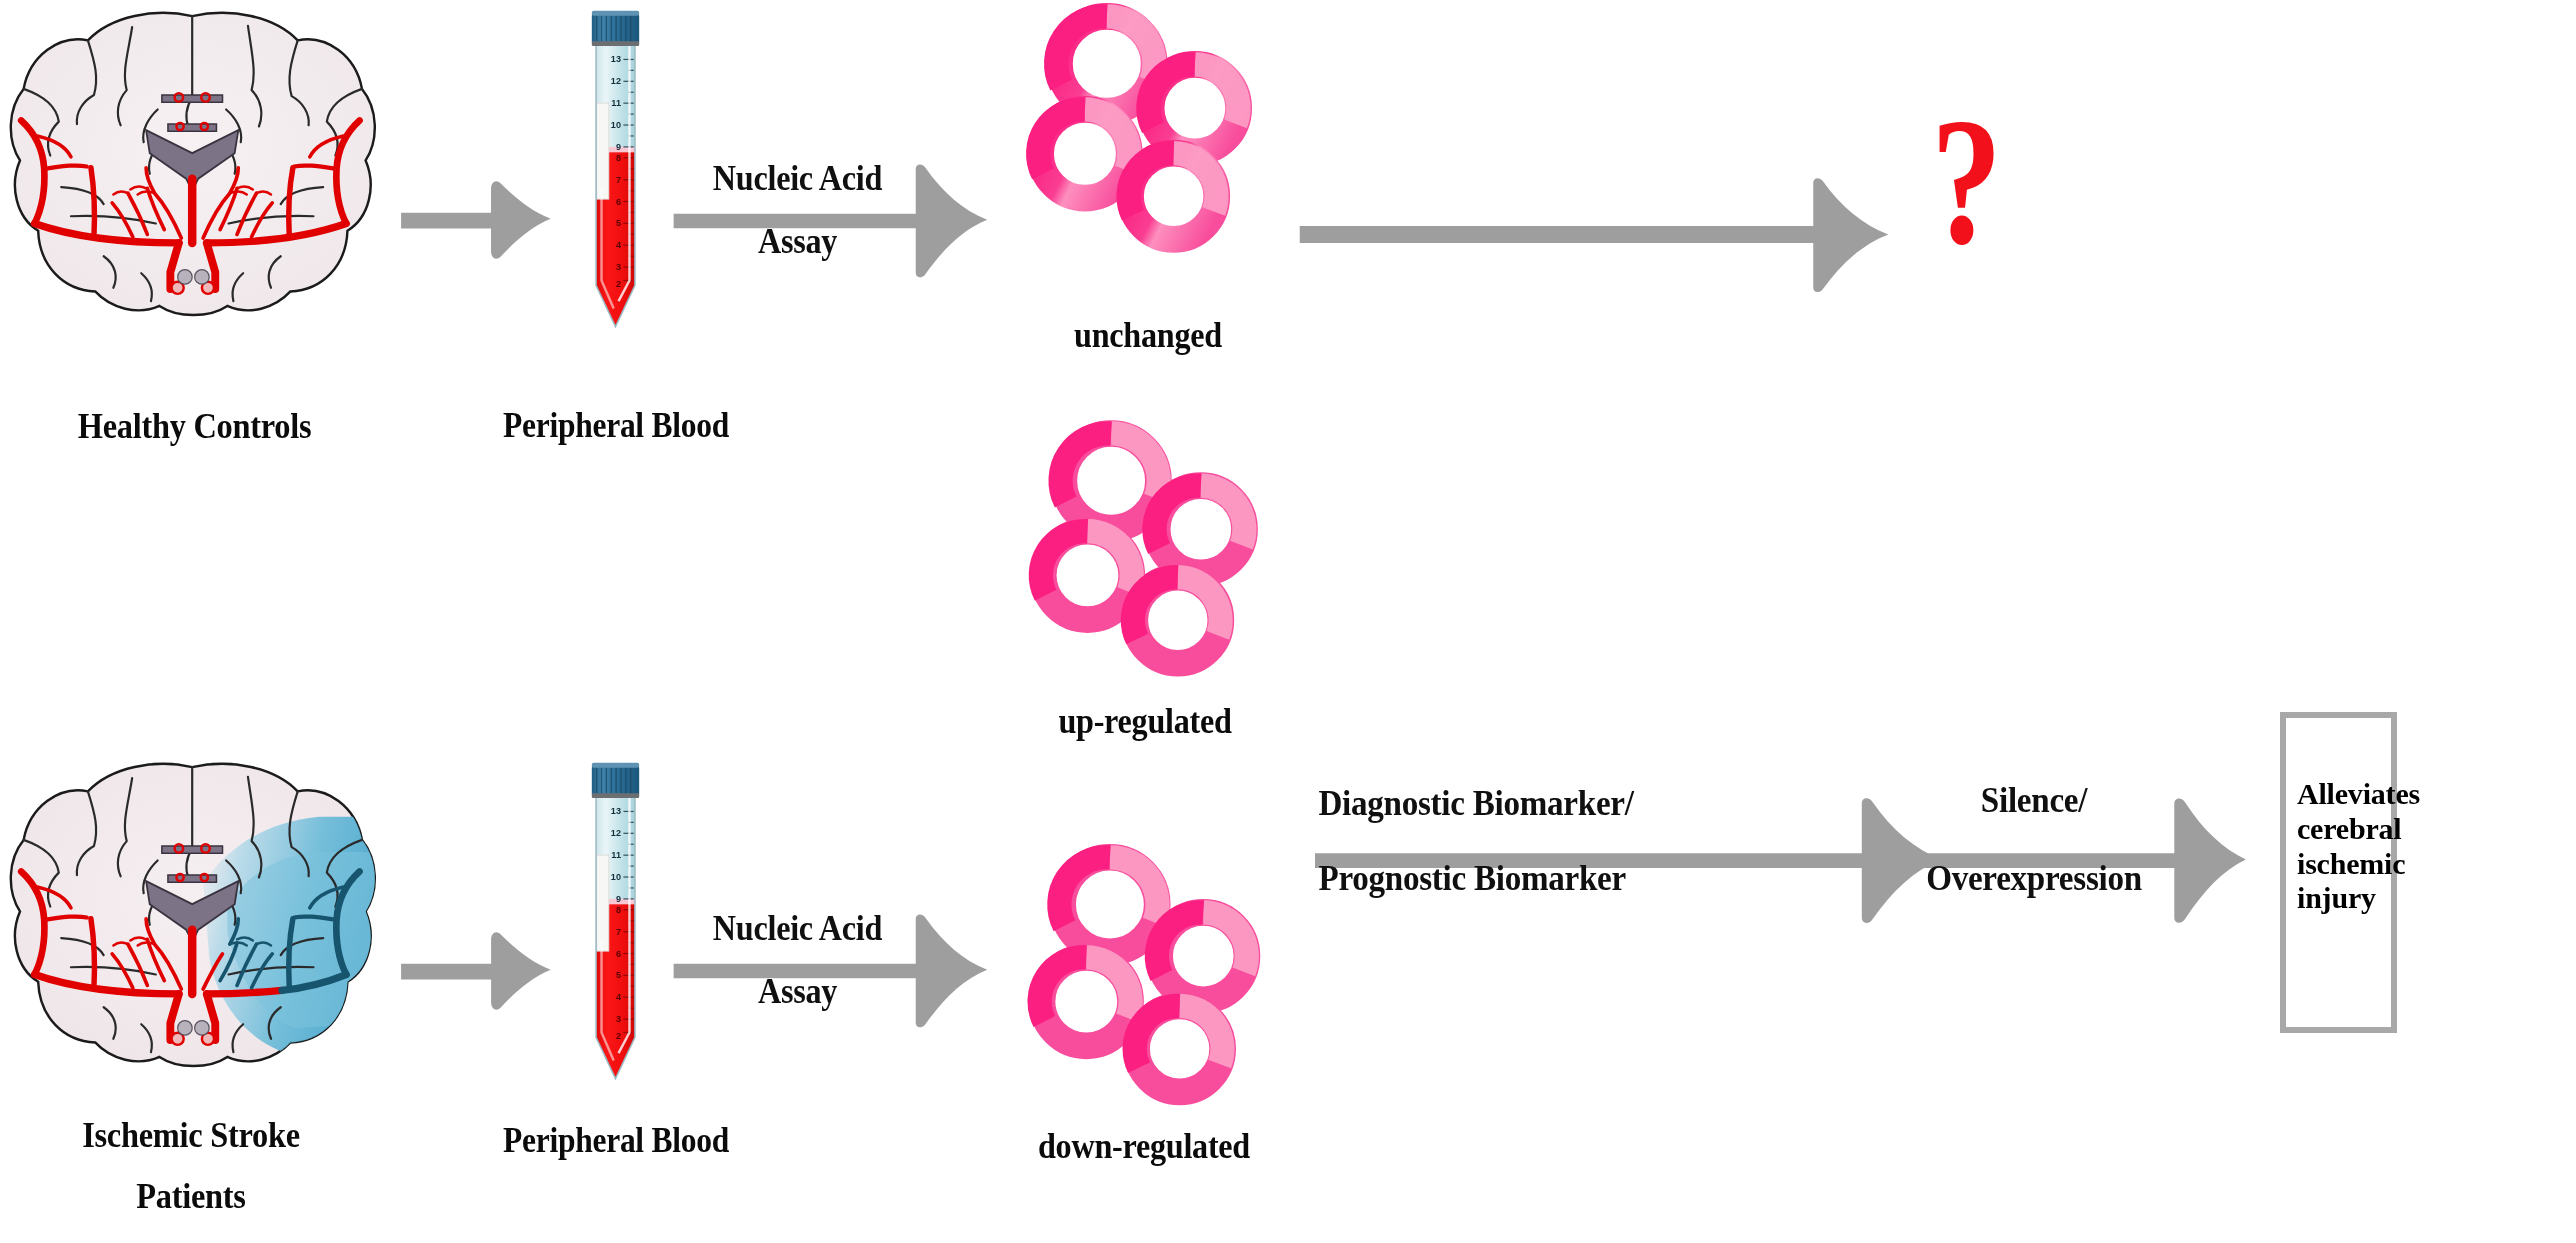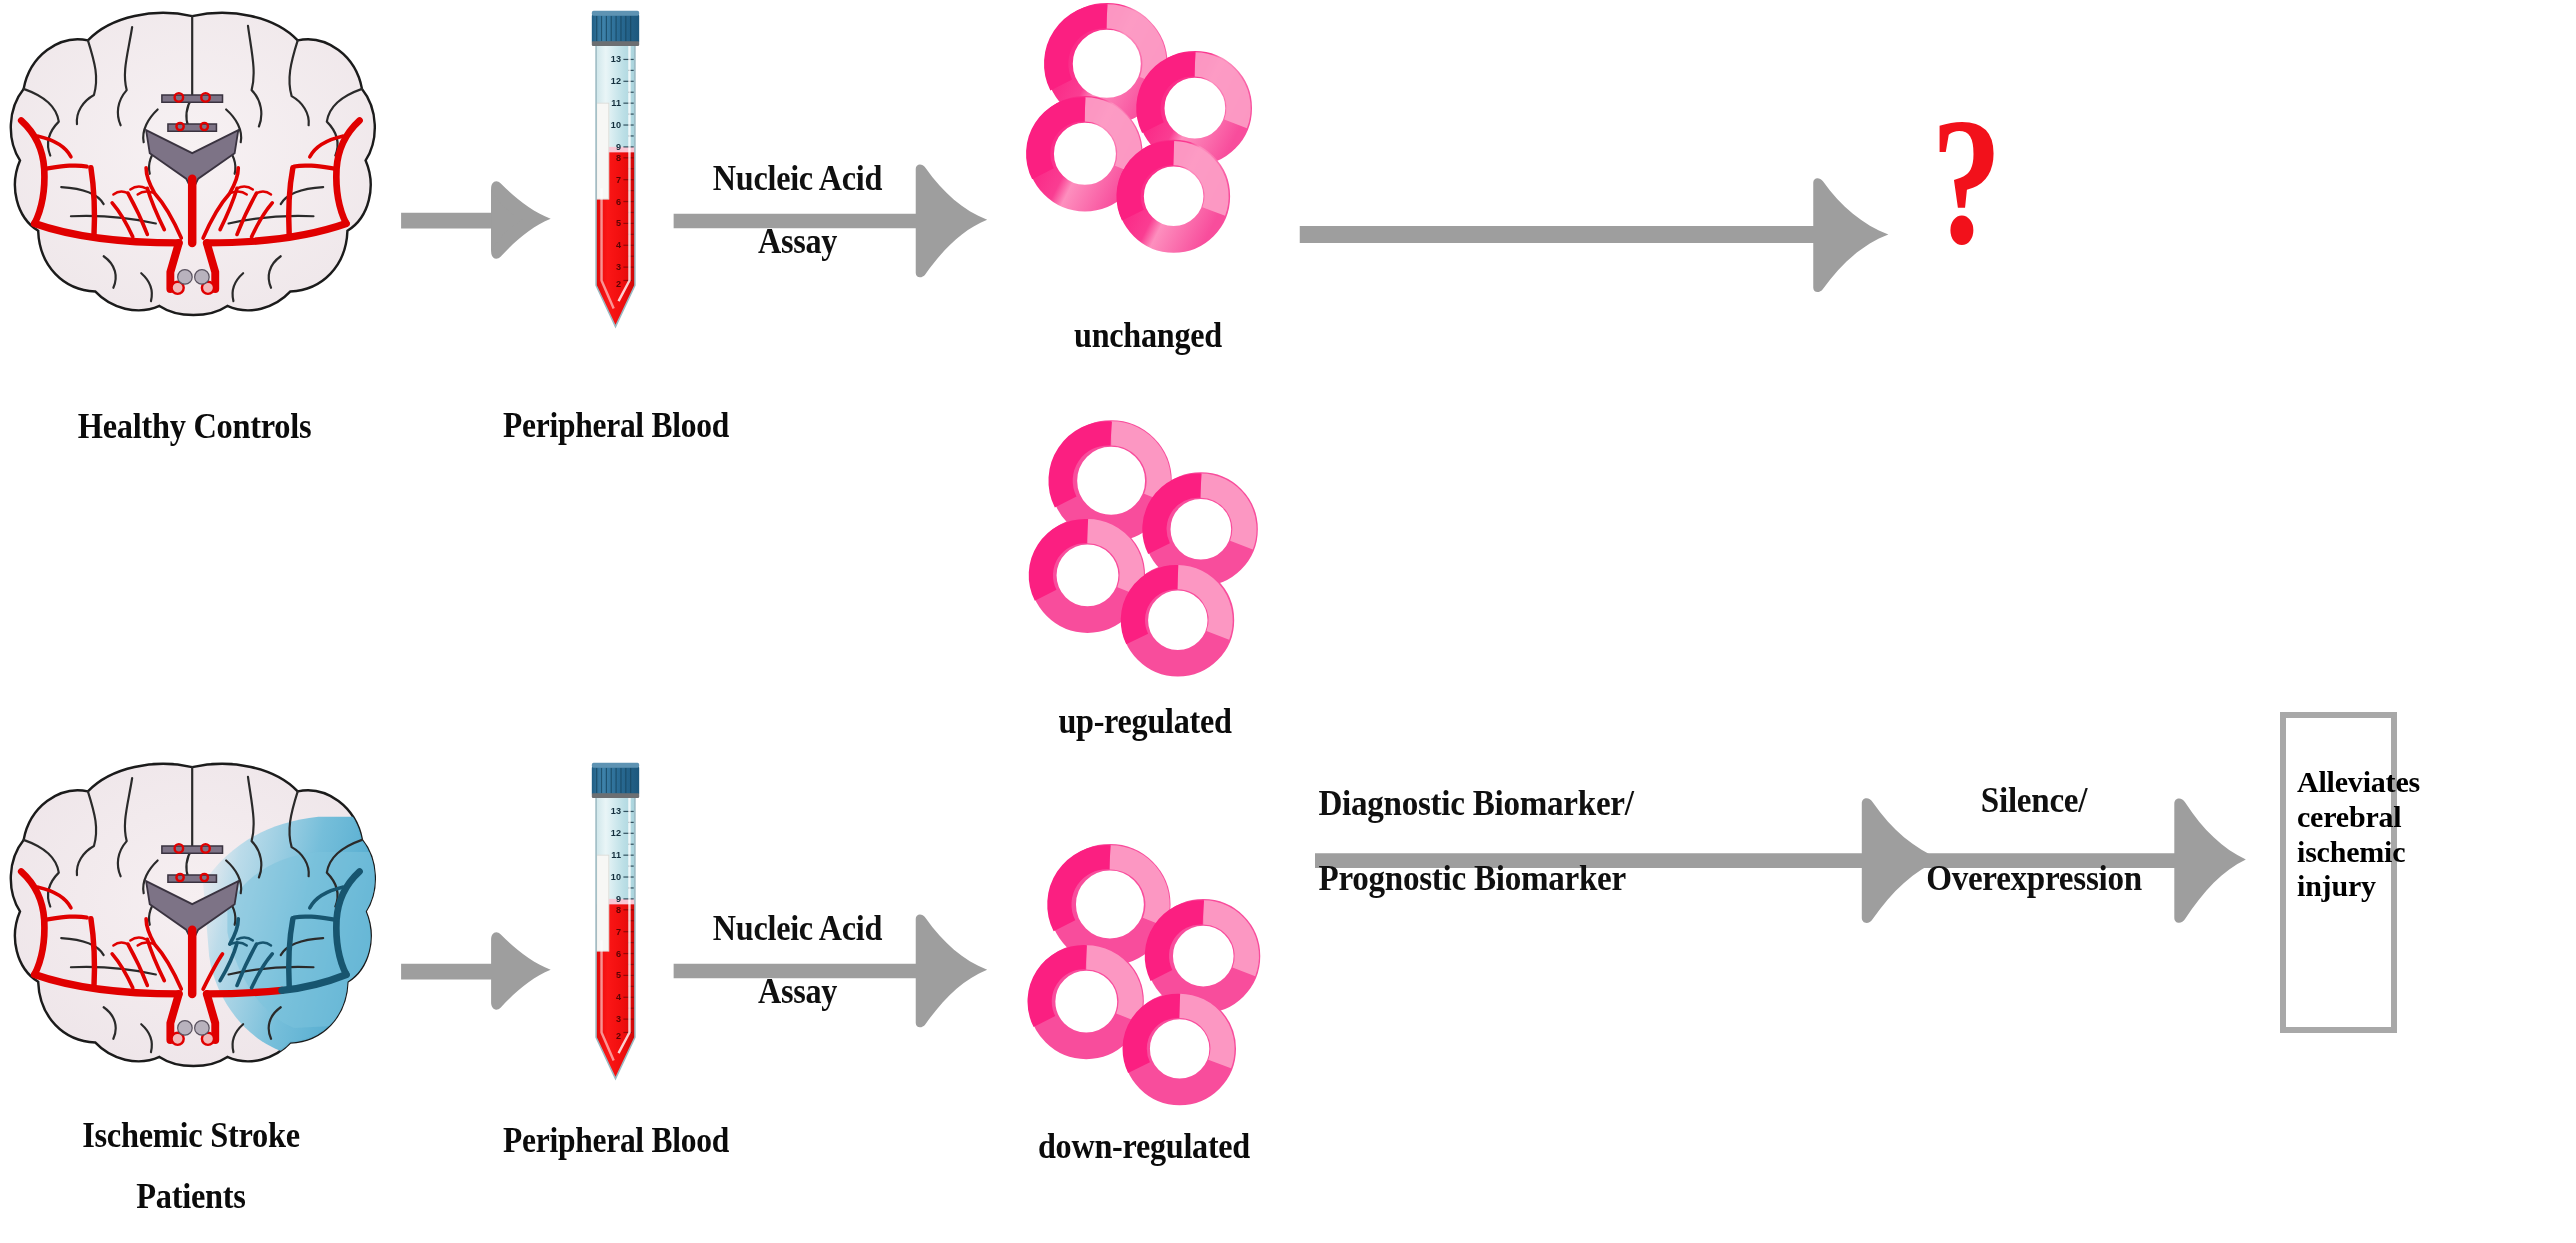--- a/index.html
+++ b/index.html
@@ -7,21 +7,21 @@
        font-family:"Liberation Serif","DejaVu Serif",serif;}
   .stage{position:absolute;left:0;top:0;width:2576px;height:1244px;background:#fff;}
   .abs{position:absolute;}
   .lbl{color:#0b0b0b;font-weight:bold;font-family:"Liberation Serif","DejaVu Serif",serif;
        white-space:nowrap;line-height:1.04;letter-spacing:-0.3px;}
   .lbl-c{text-align:center;}
   .arrowtxt{color:#101010;font-weight:bold;text-align:center;white-space:nowrap;
             font-family:"Liberation Serif","DejaVu Serif",serif;letter-spacing:-0.3px;}
   .outbox{border:6.7px solid #a8a8a8;background:#fff;box-sizing:border-box;}
   .outbox .txt{color:#000;font-weight:bold;line-height:1.16;
-               font-family:"Liberation Serif","DejaVu Serif",serif;letter-spacing:-0.2px;}
+               font-family:"Liberation Serif","DejaVu Serif",serif;letter-spacing:-0.2px;margin-top:12px;}
   .qmark{color:#f2111b;font-weight:bold;font-family:"Liberation Serif","DejaVu Serif",serif;}
   svg{display:block;overflow:visible;}
 </style>
 </head>
 <body>
 
 <div class="stage">
 
   <div class="abs" style="left:3px;top:4.9px;width:379px;height:340px;">
     <svg viewBox="0 0 625 560" width="379" height="340">

